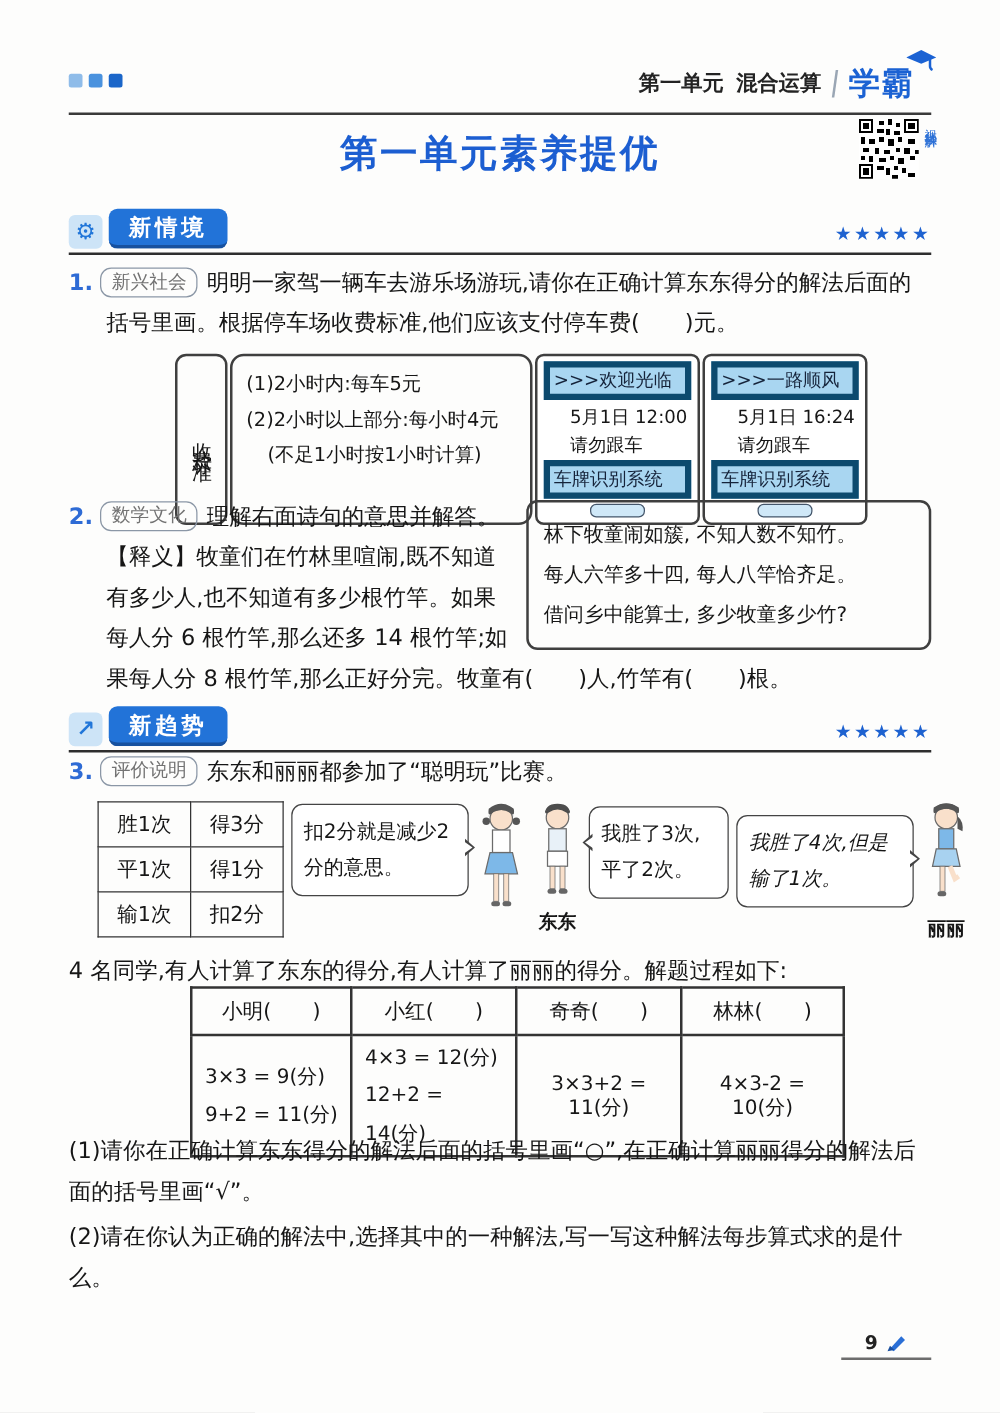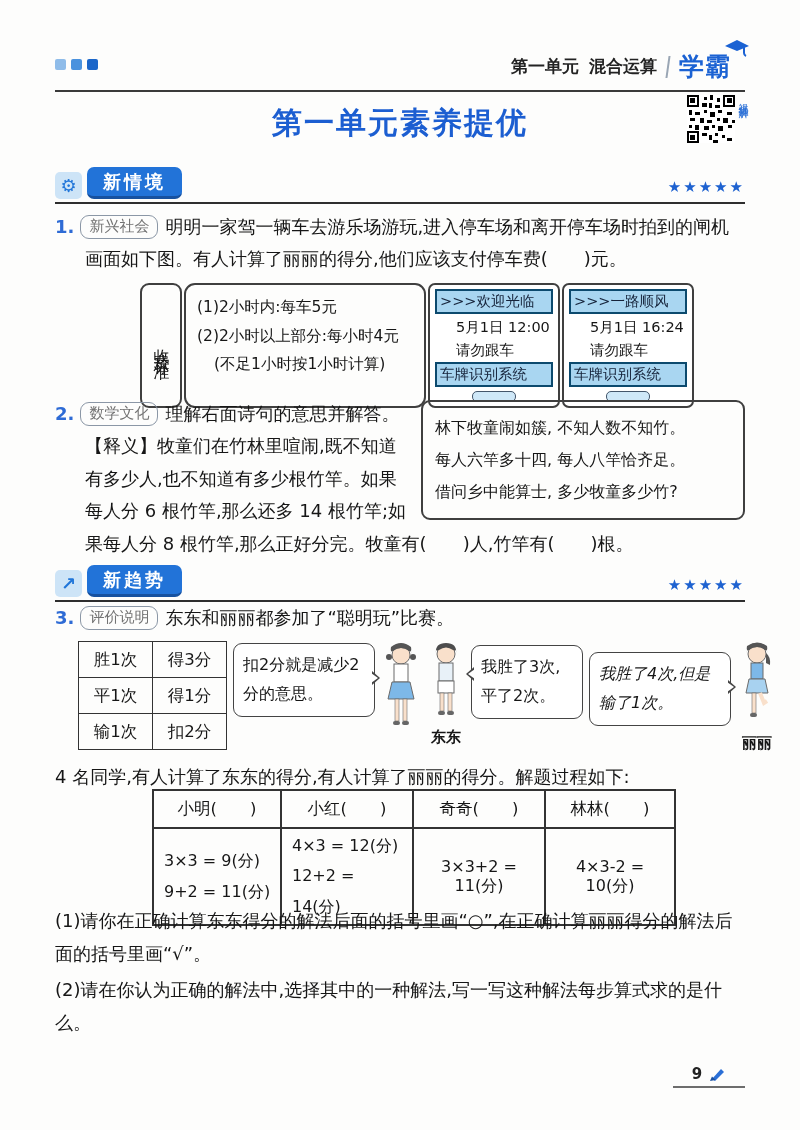--- a/index.html
+++ b/index.html
@@ -46,21 +46,21 @@
   
   .figrow1{position:absolute;top:283px;left:140px;display:flex;gap:2px;align-items:stretch;}
   .fee-label{width:38px;border:2px solid #3f3f3f;border-radius:9px;display:flex;
              align-items:center;justify-content:center;}
   .fee-label span{writing-mode:vertical-lr;font-size:16px;letter-spacing:5px;}
   .fee-box{width:216px;border:2px solid #3f3f3f;border-radius:11px;padding:8px 11px;
            font-size:15.5px;line-height:1.85;}
   .fee-line3{padding-left:17px;}
   .screen{width:118px;border:2px solid #3f3f3f;border-radius:7px;padding:4px 5px 3px;
           font-size:14.5px;background:#fff;}
-  .scr-bar{background:#a9d6f1;border:2px solid #0c4a6e;color:#15233a;padding:1px 3px;
+  .scr-bar{background:#a9d6f1;border:5px solid #0c4a6e;color:#15233a;padding:1px 3px;
            margin-bottom:2px;white-space:nowrap;}
   .scr-line{padding:2px 1px;white-space:nowrap;margin-left:20px;}
   .scr-pill{width:42px;height:9px;border:1px solid #44566b;border-radius:5px;background:#cfe8f8;
             margin:4px auto 1px;}
 
   
   .poem-box{float:right;width:296px;border:2px solid #3f3f3f;border-radius:9px;
             padding:10px 12px;margin:2px 0 6px 14px;font-size:16px;line-height:2.0;}
 
   
@@ -173,21 +173,21 @@
     <span class="qr-caption">视频讲解</span>
   </div>
 
   <div class="section-bar" style="top:167px;">
     <span class="icon-box">⚙</span>
     <span class="sec-badge">新情境</span>
     <span class="stars">★★★★★</span>
   </div>
 
   <div class="q q-hang" style="top:211px;">
-    <span class="qnum">1.</span><span class="qbadge">新兴社会</span><span>明明一家驾一辆车去游乐场游玩,进入停车场和离开停车场时拍到的闸机画面如下图。有人计算了丽丽的得分,他们应该支付停车费(　　)元。</span>
+    <span class="qnum">1.</span><span class="qbadge">新兴社会</span><span>明明一家驾一辆车去游乐场游玩,请你在正确计算东东得分的解法后面的括号里画。根据停车场收费标准,他们应该支付停车费(　　)元。</span>
   </div>
 
   <div class="figrow1">
     <div class="fee-label">
       <span>收费标准</span>
     </div>
     <div class="fee-box">
       <div>(1)2小时内:每车5元</div>
       <div>(2)2小时以上部分:每小时4元</div>
       <div class="fee-line3">(不足1小时按1小时计算)</div>

